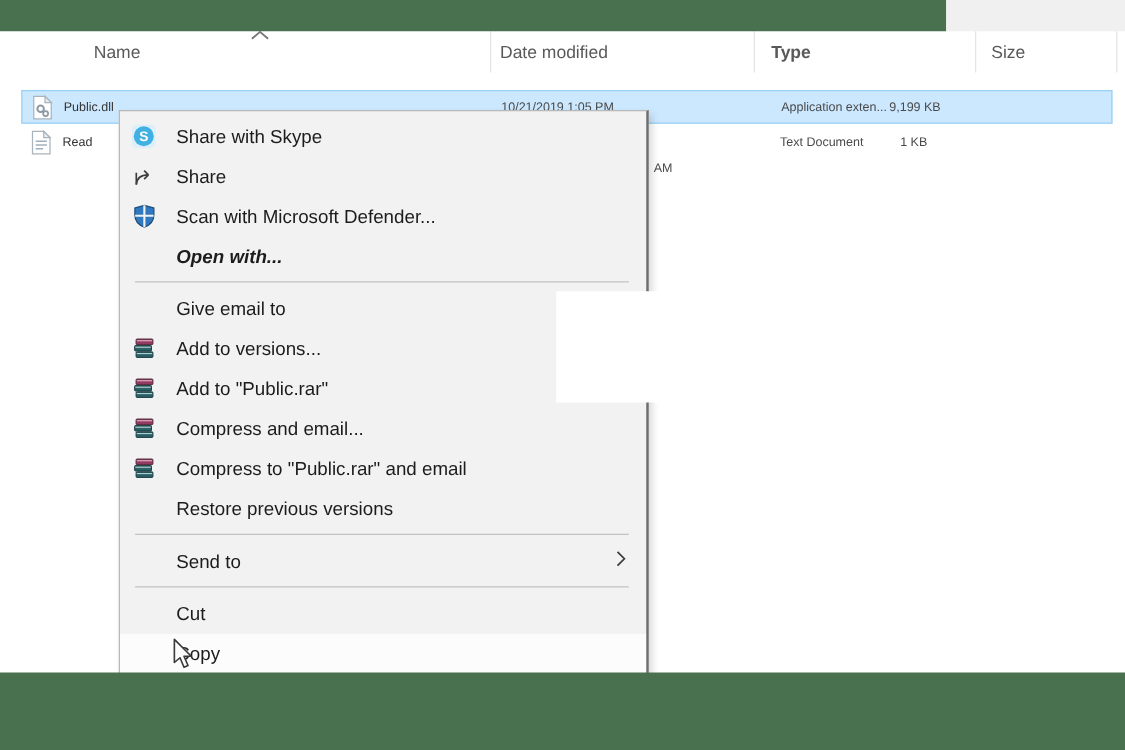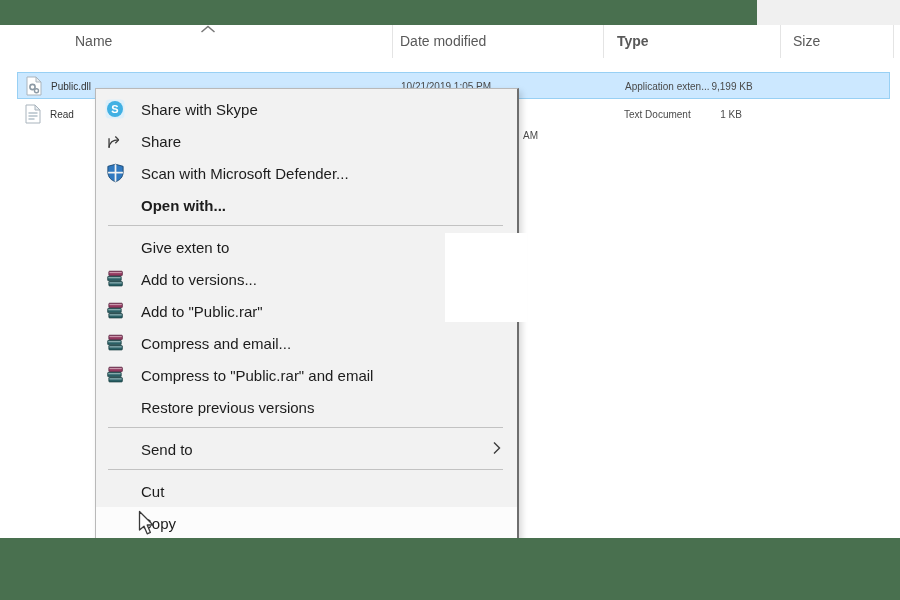--- a/index.html
+++ b/index.html
@@ -34,21 +34,21 @@
 
   
   .context-menu{
     position:absolute;left:95px;top:88px;width:424px;height:457px;box-sizing:border-box;
     background:#f2f2f2;border:1px solid #b9b9b9;border-right:2px solid #6e6e6e;
     box-shadow:3px 3px 6px rgba(0,0,0,0.15);padding-top:4px;overflow:hidden;z-index:10;
   }
   .menu-item{position:relative;height:32px;display:flex;align-items:center;padding-left:8px;
     font-size:15px;color:#1c1c1c;white-space:nowrap;}
   .menu-item .icon-slot{width:22px;height:20px;display:flex;align-items:center;justify-content:center;margin-right:15px;flex:0 0 22px;}
-  .menu-item.bold{font-weight:bold;}
+  .menu-item.bold{font-weight:bold;font-style:italic;}
   .menu-item.hover{background:#fcfcfc;}
   .submenu-arrow{position:absolute;right:16px;top:50%;transform:translateY(-50%);}
   .menu-sep{height:1px;background:#c2c2c2;margin:4px 14px 5px 12px;}
 
   
   .censor-box{position:absolute;left:445px;top:233px;width:82px;height:89px;background:#ffffff;z-index:20;}
 
   
   .cursor{position:absolute;left:138px;top:510px;z-index:40;}
 </style>
@@ -138,21 +138,21 @@
         </span>
         <span>Scan with Microsoft Defender...</span>
       </div>
       <div class="menu-item bold">
         <span class="icon-slot"></span>
         <span>Open with...</span>
       </div>
       <div class="menu-sep"></div>
       <div class="menu-item">
         <span class="icon-slot"></span>
-        <span>Give exten to</span>
+        <span>Give email to</span>
         <span class="submenu-arrow"><svg width="8" height="13" viewBox="0 0 8 13">
             <polyline points="1,1 6.5,6.5 1,12" fill="none" stroke="#3c3c3c" stroke-width="1.4"></polyline>
           </svg></span>
       </div>
       <div class="menu-item">
         <span class="icon-slot">
           <svg width="19" height="18" viewBox="0 0 20 18">
             <rect x="3" y="0.8" width="14.2" height="4.7" rx="0.8" fill="#93395f" stroke="#53203a" stroke-width="0.8"></rect>
             <line x1="3.6" y1="2.3" x2="16.6" y2="2.3" stroke="#e6c9d6" stroke-width="0.8"></line>
             <rect x="1.8" y="6.2" width="14.2" height="4.7" rx="0.8" fill="#2a6066" stroke="#173b3e" stroke-width="0.8"></rect>

